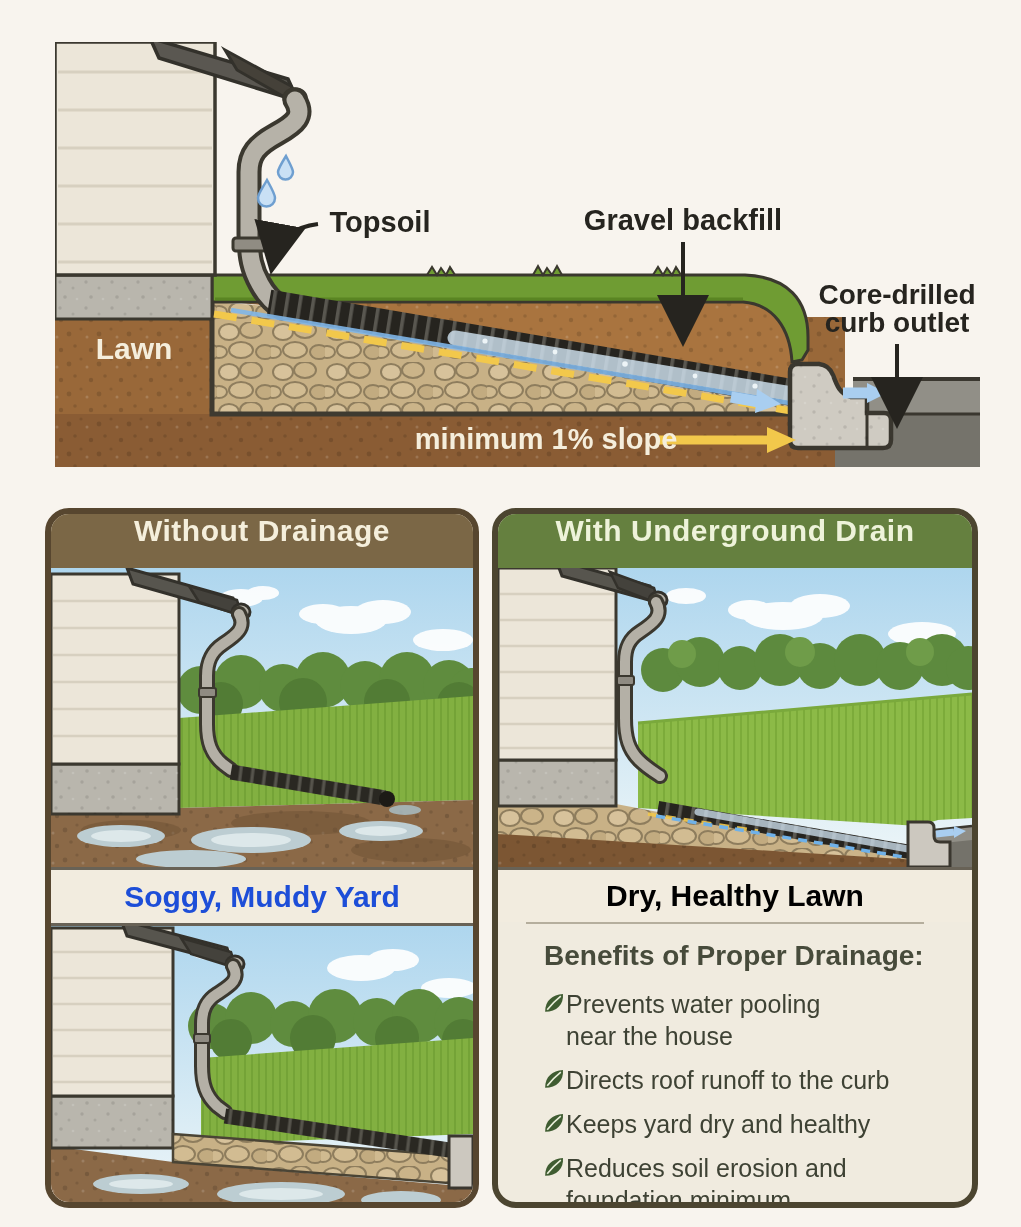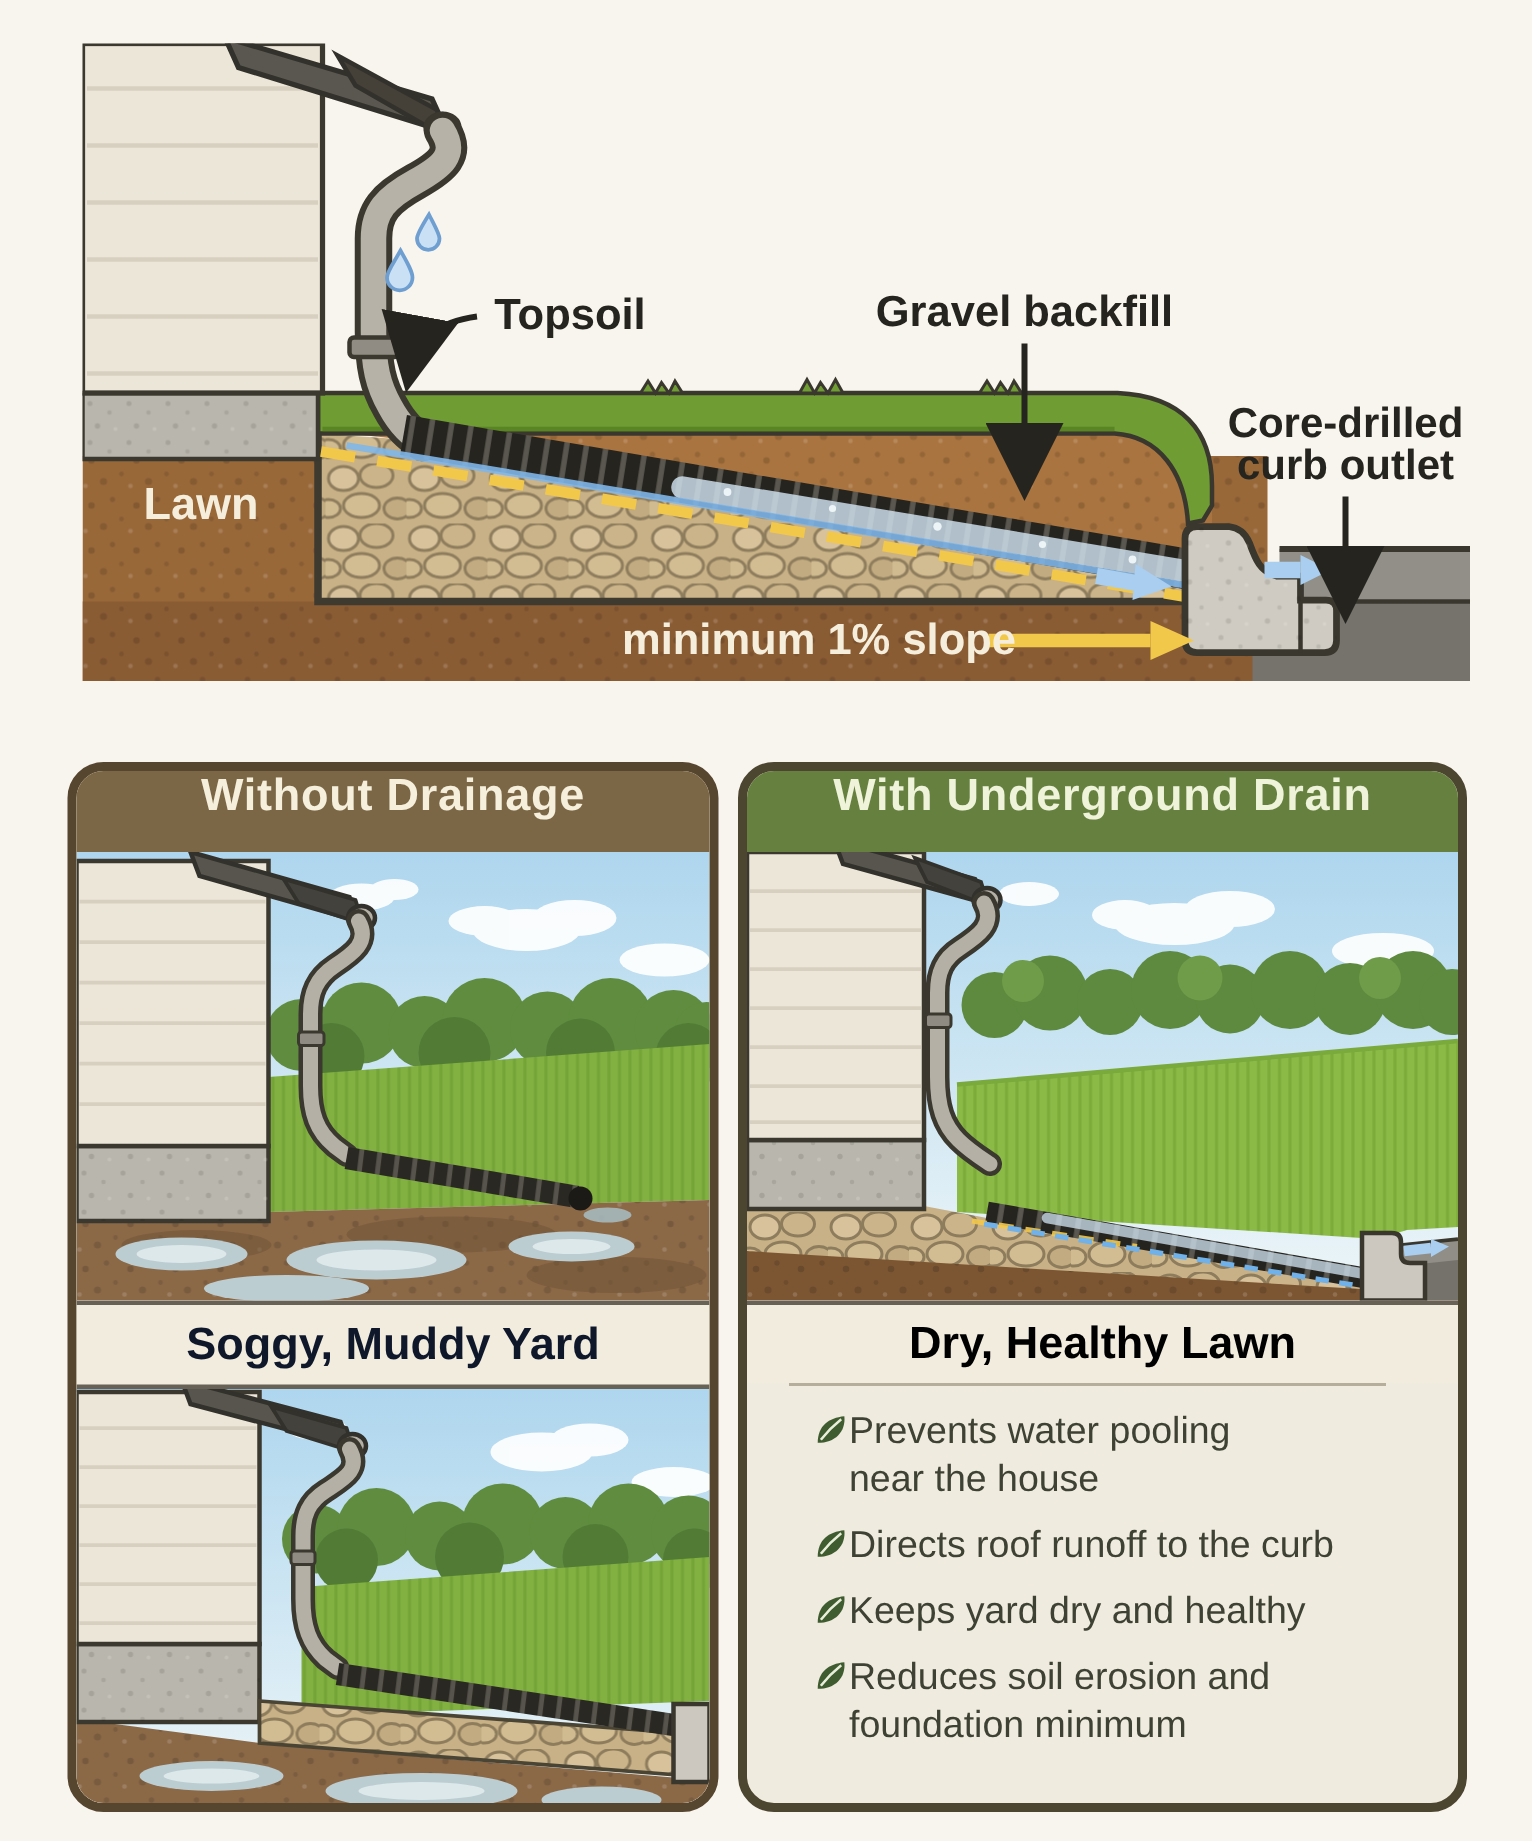--- a/index.html
+++ b/index.html
@@ -1,37 +1,37 @@
 <!DOCTYPE html>
 <html><head>
 <meta charset="utf-8">
 <style>
   html,body{margin:0;padding:0;}
   body{
     width:1021px;height:1227px;position:relative;overflow:hidden;
     background:#f8f4ee;
     font-family:"Liberation Sans", sans-serif;
   }
-  .top-diagram{position:absolute;left:55px;top:29px;width:925px;height:428px;}
+  .top-diagram{position:absolute;left:55px;top:42px;width:925px;height:428px;}
   .top-diagram svg{display:block;width:100%;height:100%;}
   svg text{font-family:"Liberation Sans", sans-serif;}
 
   .panel{position:absolute;top:508px;height:700px;border-radius:24px;overflow:hidden;box-sizing:border-box;}
   .panel-left{left:45px;width:434px;border:6px solid #57462f;background:#f2ecdf;}
   .panel-right{left:492px;width:486px;border:6px solid #4c4530;background:#f0ebdf;}
   .panel-header{height:54px;display:flex;justify-content:center;
     font-size:30px;font-weight:700;letter-spacing:.5px;white-space:nowrap;}
   .panel-header.brown{background:#7b6746;color:#f5efdc;}
   .panel-header.green{background:#65803f;color:#eef3da;}
   .illus{display:block;line-height:0;}
   .illus svg{display:block;}
   .caption{height:53px;display:flex;align-items:center;justify-content:center;
     background:#f2ecdf;font-size:30px;font-weight:700;white-space:nowrap;
     border-top:3px solid rgba(58,52,40,.75);border-bottom:3px solid rgba(58,52,40,.75);}
-  .caption.soggy{color:#0f172a;}
+  .caption.soggy{color:#1d4ed8;}
   .caption.dry{color:#000000;border-bottom:none;height:52px;text-align:right;}
   .benefits{padding:0 20px 0 0;}
   .benefits-divider{height:0;border:none;border-top:2px solid #b5ae9d;margin:0 28px 14px 28px;}
   .benefits-title{font-size:28px;font-weight:700;color:#474b3b;margin:16px 0 16px 46px;white-space:nowrap;}
   .benefit-list{list-style:none;margin:0;padding:0 0 0 44px;}
   .benefit-item{display:flex;align-items:flex-start;gap:1px;margin-bottom:12px;}
   .leaf{flex:0 0 auto;margin-top:4px;}
   .benefit-text{font-size:25px;line-height:1.28;color:#3e4234;}
   .benefit-text span{display:block;white-space:nowrap;}
   .benefit-text span:empty{display:none;}
@@ -394,20 +394,21 @@
       </g>
     </svg>
   </div>
 
   <div class="caption dry">
     <span>Dry, Healthy Lawn</span>
   </div>
 
   <div class="benefits">
     <hr class="benefits-divider">
+    <div class="benefits-title">Benefits of Proper Drainage:</div>
     <ul class="benefit-list">
       <li class="benefit-item">
         <svg class="leaf" width="23" height="23" viewBox="0 0 22 22">
           <path d="M3,19 C3,8 10,3 20,2 C21,12 14,19 3,19 Z" fill="#3f5c31"></path>
           <path d="M5,17 C9,12 13,8 18,4" stroke="#e8eed9" stroke-width="1.6" fill="none"></path>
         </svg>
         <div class="benefit-text">
           <span>Prevents water pooling</span>
           <span>near the house</span>
         </div>

